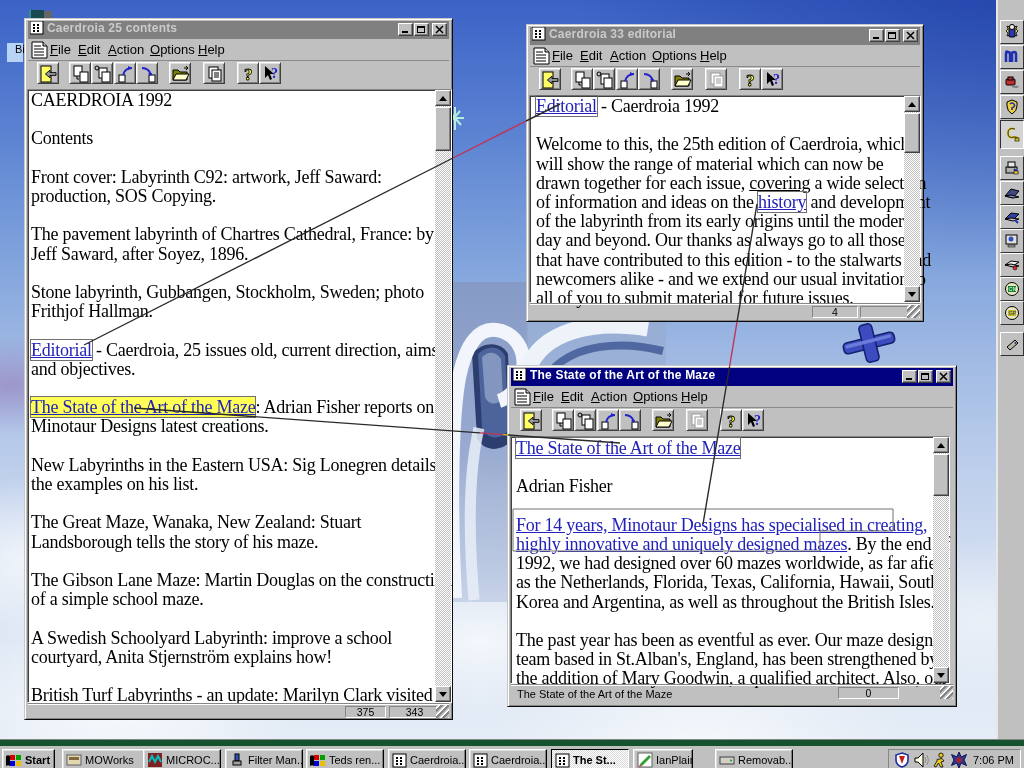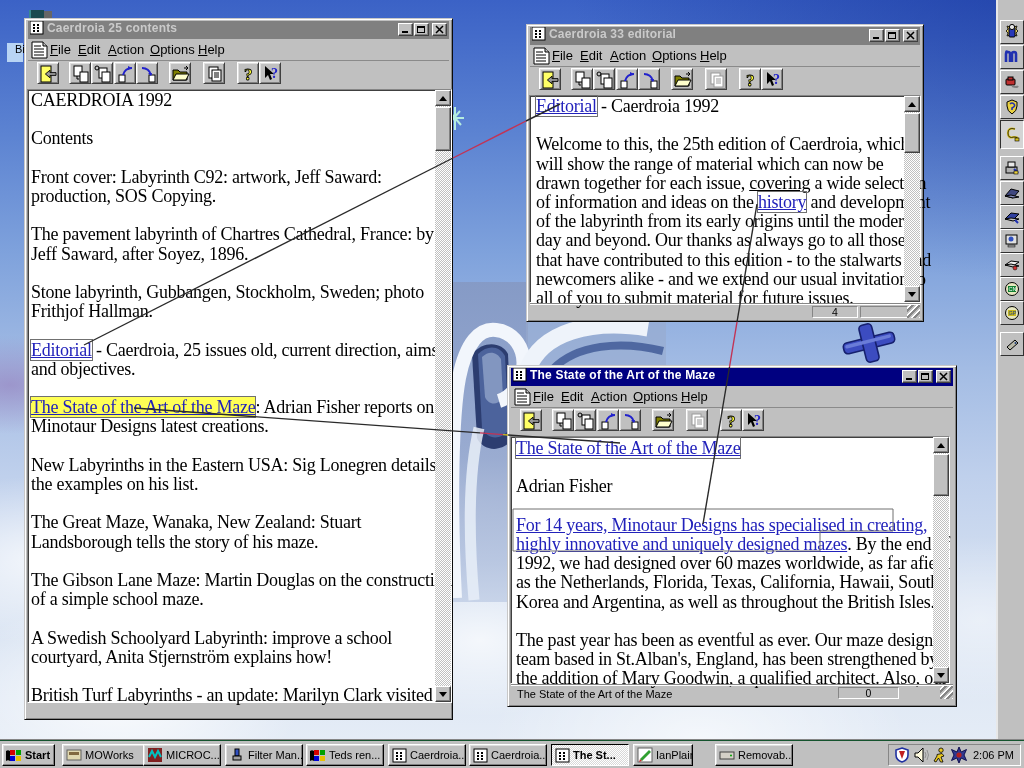--- a/index.html
+++ b/index.html
@@ -41,21 +41,21 @@
 .sbtn{position:absolute;width:16px;height:16px;background:#c0c0c0;border:1px solid;border-color:#fff #404040 #404040 #fff;box-shadow:inset -1px -1px 0 #808080;display:flex;align-items:center;justify-content:center}
 .thumb{position:absolute;width:16px;background:#c0c0c0;border:1px solid;border-color:#fff #404040 #404040 #fff;box-shadow:inset -1px -1px 0 #808080}
 .arr{width:0;height:0;border-left:4px solid transparent;border-right:4px solid transparent}
 .arr.up{border-bottom:5px solid #000}
 .arr.dn{border-top:5px solid #000}
 .status{position:absolute;left:3px;right:3px;height:15px;border-top:1px solid #868686;box-shadow:0 1px 0 #fff inset}
 .sbox{position:absolute;top:2px;height:12px;border:1px solid;border-color:#868686 #fff #fff #868686;font-size:10.5px;display:flex;align-items:center;justify-content:center;color:#000}
 .grip{position:absolute;right:0;bottom:0;width:13px;height:13px;
  background:repeating-linear-gradient(135deg,#c0c0c0 0 2px,#fff 2px 3px,#868686 3px 5px)}
 
-#task{position:absolute;left:0;top:740px;width:1024px;height:28px;background:#c0c0c0;border-top:1px solid #14532d;box-shadow:0 -1px 0 #868686}
+#task{position:absolute;left:0;top:740px;width:1024px;height:28px;background:#c0c0c0;border-top:6px solid #14532d;box-shadow:0 -1px 0 #868686}
 .tkb{position:absolute;top:3px;height:22px;background:#c0c0c0;border:1px solid;border-color:#fff #000 #000 #fff;box-shadow:inset -1px -1px 0 #808080,inset 1px 1px 0 #dfdfdf;display:flex;align-items:center;font-size:11px;color:#000;overflow:hidden;white-space:nowrap}
 .tkb.on{border-color:#000 #fff #fff #000;box-shadow:none;background-image:conic-gradient(#fff 0 25%,#d8d8d8 0 50%,#fff 0 75%,#d8d8d8 0);background-size:2px 2px;font-weight:bold}
 .tkb .ic{margin:0 3px 0 3px;flex:0 0 auto}
 #tray{position:absolute;right:3px;top:3px;height:22px;width:133px;border:1px solid;border-color:#868686 #fff #fff #868686;display:flex;align-items:center}
 #clock{font-size:11px;color:#000;margin-left:6px}
 
 #dock{position:absolute;left:996px;top:0;width:28px;height:740px;background:#c0c0c0;border-left:2px solid #e8e8e8}
 .dkb{position:absolute;left:2px;width:24px;height:24px;background:#c0c0c0;border:1px solid;border-color:#fff #303030 #303030 #fff;display:flex;align-items:center;justify-content:center}
 .dkb.on{border-color:#303030 #fff #fff #303030;background:#d4d4d4}
 </style></head>
@@ -299,20 +299,25 @@
  <div class="cont" style="left:2px;top:70px;width:425px;height:614px">
   <div class="ser" style="position:absolute;left:3px;top:1px">CAERDROIA 1992<br><br>Contents<br><br>Front cover: Labyrinth C92: artwork, Jeff Saward:<br>production, SOS Copying.<br><br>The pavement labyrinth of Chartres Cathedral, France: by<br>Jeff Saward, after Soyez, 1896.<br><br>Stone labyrinth, Gubbangen, Stockholm, Sweden; photo<br>Frithjof Hallman.<br><br><span class="lnk" style="box-shadow:0 0 0 1px #707070">Editorial</span> - Caerdroia, 25 issues old, current direction, aims<br>and objectives.<br><br><span class="lnk" style="box-shadow:0 0 0 1px #707070;background:#ffff55">The State of the Art of the Maze</span>: Adrian Fisher reports on<br>Minotaur Designs latest creations.<br><br>New Labyrinths in the Eastern USA: Sig Lonegren details<br>the examples on his list.<br><br>The Great Maze, Wanaka, New Zealand: Stuart<br>Landsborough tells the story of his maze.<br><br>The Gibson Lane Maze: Martin Douglas on the construction<br>of a simple school maze.<br><br>A Swedish Schoolyard Labyrinth: improve a school<br>courtyard, Anita Stjernström explains how!<br><br>British Turf Labyrinths - an update: Marilyn Clark visited</div>
   <div class="sb" style="right:0;top:0;bottom:0"></div>
   <div class="sbtn" style="right:0;top:0">
         <span class="arr up"></span>
       </div>
   <div class="thumb" style="right:0;top:17px;height:44px"></div>
   <div class="sbtn" style="right:0;bottom:0;top:auto">
         <span class="arr dn"></span>
       </div>
+ </div>
+ <div class="status" style="top:684px">
+  <span class="sbox" style="left:317px;width:41px">375</span>
+  <span class="sbox" style="left:361px;width:51px">343</span>
+  <span class="grip"></span>
  </div>
 </div>
 <div id="win2" class="w" style="left:526px;top:24px;width:398px;height:298px">
  <div class="tb inact" style="top:2px">
   <svg class="ticon" viewBox="0 0 14 14">
         <rect x="0" y="0" width="13" height="13" fill="#fff" stroke="#000"></rect>
         <g fill="#000">
           <rect x="3" y="3" width="2" height="2"></rect>
           <rect x="7" y="3" width="2" height="2"></rect>
           <rect x="3" y="6" width="2" height="2"></rect>
@@ -647,15 +652,15 @@
         <path d="M12 5q2 3 0 6M14 3q3 5 0 10" stroke="#909090" fill="none" stroke-width="1"></path>
       </svg>
   <svg width="16" height="16" viewBox="0 0 16 16" style="margin-left:3px">
         <circle cx="9" cy="3.2" r="2.2" fill="#e8c820" stroke="#000" stroke-width=".8"></circle>
         <path d="M5 7.5 L10 6.5 L12 9 L9 10 L11 15 L8.5 15 L6.5 11 L4 15 L2 14 L5 9 Z" fill="#e8c820" stroke="#000" stroke-width=".8"></path>
       </svg>
   <svg width="16" height="16" viewBox="0 0 16 16" style="margin-left:3px">
         <path d="M8 0l2.2 5 5.3-2.5L13 8l2.5 5.5L10 11l-2 5-2.2-5L.5 13.5 3 8 .5 2.5 6 5z" fill="#303890" stroke="#101050"></path>
         <circle cx="8" cy="8" r="2.6" fill="#b02020"></circle>
       </svg>
-  <span id="clock">2:06 PM</span>
+  <span id="clock">7:06 PM</span>
  </span>
 </div>
 
 </body></html>

